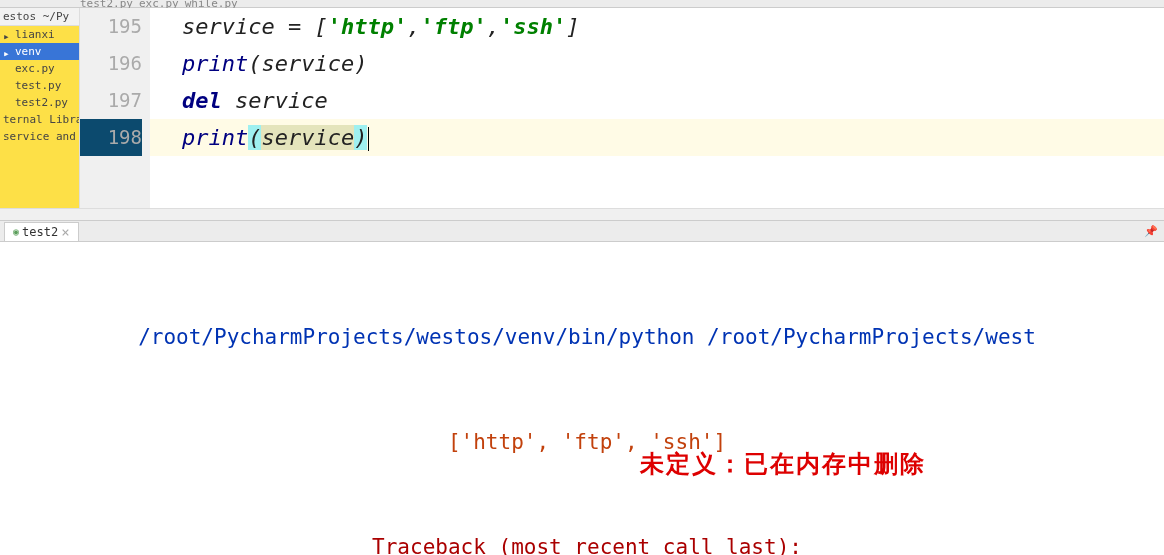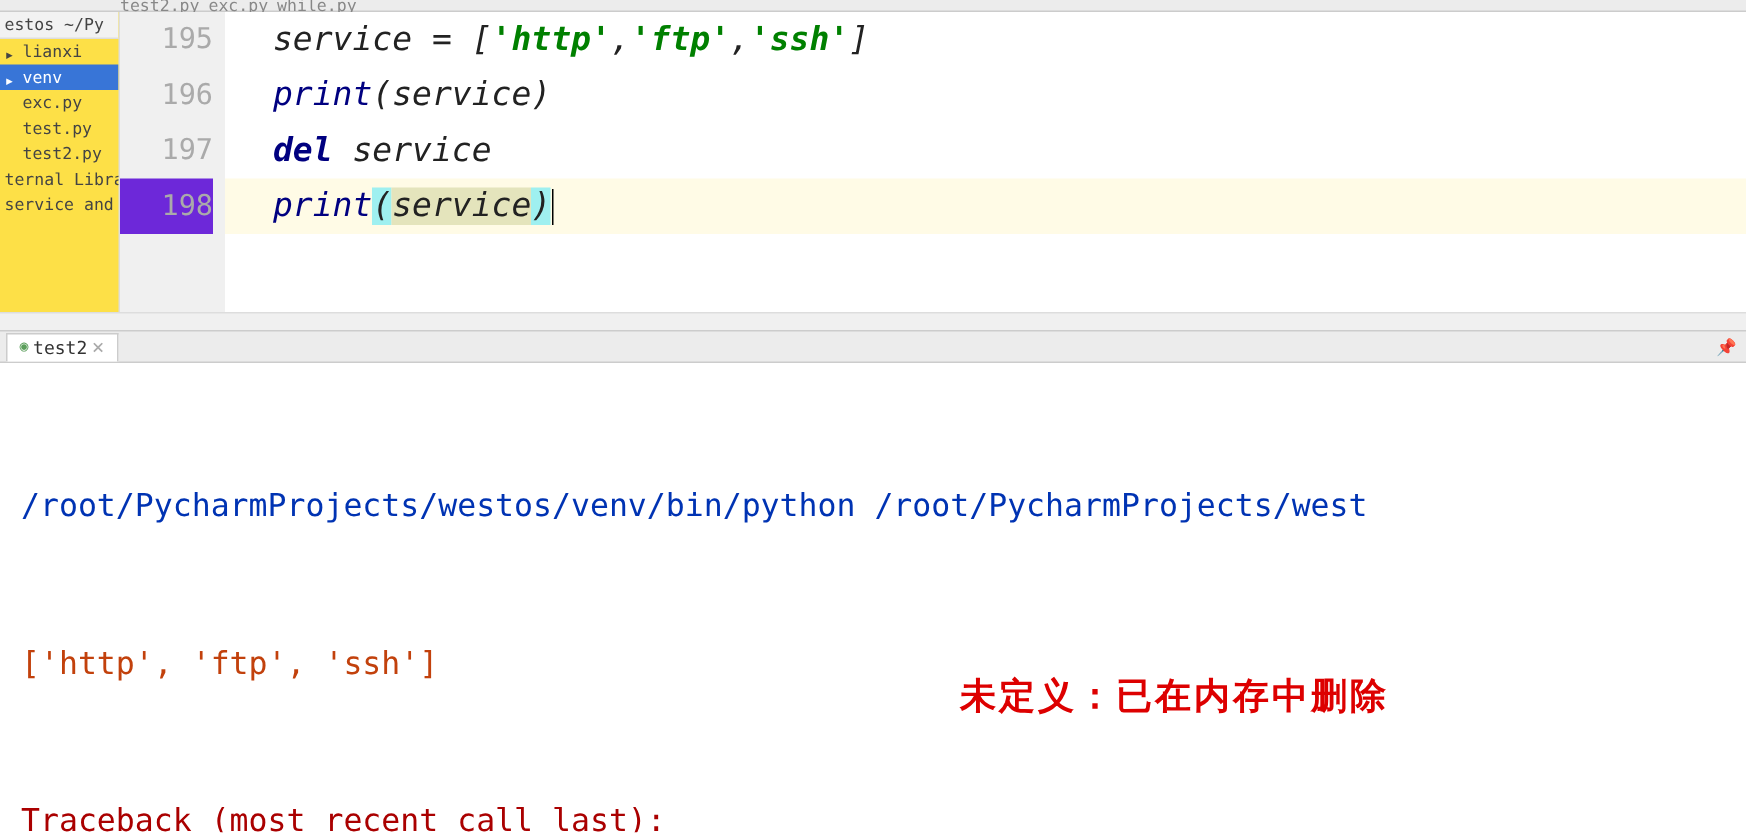--- a/index.html
+++ b/index.html
@@ -9,41 +9,41 @@
 .editor-row { display: flex; height: 200px; }
 .sidebar { width: 80px; background: #fde047; border-right: 1px solid #ddd; font-size: 12px; color: #444; overflow: hidden; }
 .sb-header { background: #f2f2f2; padding: 2px 3px; font-size: 11px; white-space: nowrap; border-bottom: 1px solid #ddd; }
 .sb-item { padding: 2px 3px; white-space: nowrap; font-size: 11px; display: flex; align-items: center; gap: 2px; }
 .sb-item.sel { background: #3875d7; color: #fff; }
 .py-icon { width: 10px; height: 10px; display: inline-block; }
 .dir-icon { width: 10px; height: 10px; display: inline-block; }
 .editor { flex: 1; display: flex; background: #fff; position: relative; }
 .gutter { width: 70px; background: #f0f0f0; text-align: right; padding-right: 8px; color: #aaa; font-size: 19px; }
 .gutter div { height: 37px; line-height: 37px; }
-.gutter .caret-line { background: #6d28d9; }
+.gutter .caret-line { background: #0c4a6e; }
 .code-area { flex: 1; }
 .code-line { height: 37px; line-height: 37px; font-size: 22px; padding-left: 32px; white-space: pre; font-style: italic; }
 .code-line.caret { background: #fffbe6; }
 .tok-kw { color: #000080; font-weight: bold; }
 .tok-fn { color: #000080; }
 .tok-str { color: #008000; font-weight: bold; }
 .tok-plain { color: #222; }
 .hl-paren { background: #9ff0f0; }
 .hl-id { background: #e4e4bc; }
 .cursor { display: inline-block; width: 1px; height: 24px; background: #000; vertical-align: middle; margin-left: 1px; }
 .scrollbar-h { height: 12px; background: #f0f0f0; border-top: 1px solid #ddd; }
 .console-tab-bar { height: 22px; background: #ececec; border-top: 1px solid #ccc; border-bottom: 1px solid #ccc; display: flex; align-items: center; padding-left: 4px; font-size: 12px; }
 .console-tab { background: #fff; border: 1px solid #ccc; border-bottom: none; padding: 1px 8px; display: flex; align-items: center; gap: 3px; }
 .ctab-close { color: #aaa; font-size: 14px; }
 .pin-icon { margin-left: auto; margin-right: 6px; color: #888; font-size: 11px; }
-.console { flex: 1; background: #fff; padding: 8px 4px 8px 14px; font-size: 21px; line-height: 35px; white-space: pre; position: relative; overflow: hidden; }
+.console { flex: 1; background: #fff; padding: 8px 4px 8px 14px; font-size: 21px; line-height: 35px; white-space: pre; position: relative; overflow: hidden; text-align: center; }
 .c-path { color: #0033b3; }
 .c-out { color: #c2410c; }
 .c-err { color: #a00; }
-.annotation { position: absolute; left: 640px; top: 205px; color: #d00; font-size: 24px; font-family: Liberation Sans, sans-serif; font-weight: bold; letter-spacing: 2px; }
+.annotation { position: absolute; left: 640px; top: 205px; color: #d00; font-size: 24px; font-family: Liberation Serif, serif; font-weight: bold; letter-spacing: 2px; }
 .watermark { position: absolute; right: 8px; bottom: 2px; color: #ddd; font-size: 11px; }
 </style>
 </head>
 <body>
 
 <div class="tabs-bar">
   <span class="tab-item">test2.py</span>
   <span class="tab-item">exc.py</span>
   <span class="tab-item">while.py</span>
 </div>

